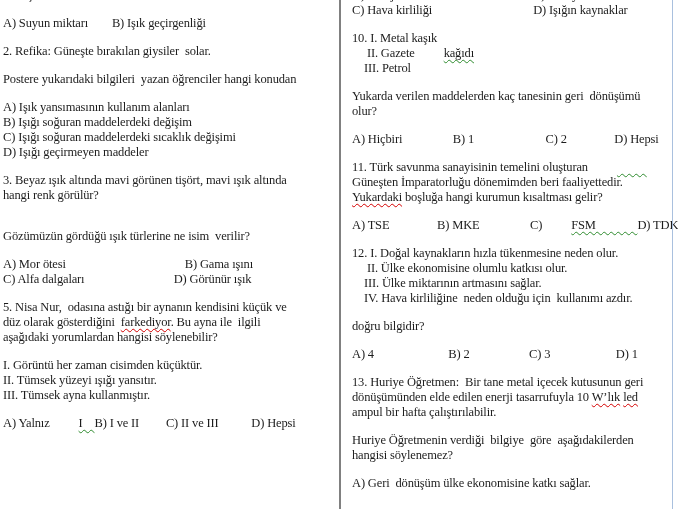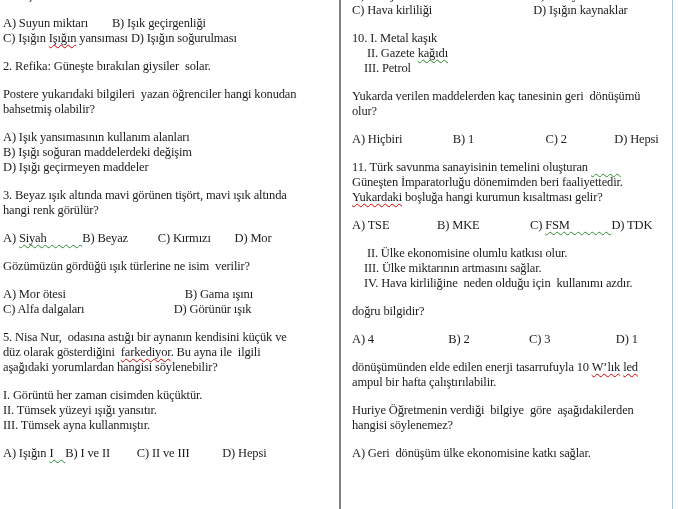--- a/index.html
+++ b/index.html
@@ -20,62 +20,61 @@
   .line.blank{height:13px;}
   .sq-red{
     text-decoration:underline wavy #d40000 1px;
     text-decoration-skip-ink:none;
     text-underline-offset:2px;
   }
   .sq-green{
     text-decoration:underline wavy #2e8b2e 1px;
     text-decoration-skip-ink:none;
     text-underline-offset:2px;
+    margin-left:26px;
   }
   #divider{position:absolute;top:0;bottom:0;width:2px;background:#808080;}
   #right-border{position:absolute;top:0;bottom:0;width:1px;background:#a9c0de;}
 </style>
 </head>
 <body>
 
 <div id="page">
   <div id="col-left" class="column">
       <div class="line"><span>olmuştur.</span></div>
       <div class="line blank"></div>
       <div class="line"><span>A) Suyun miktarı        B) Işık geçirgenliği</span></div>
-      <div class="line"><span>C) Işığın </span><span class="sq-red">Işığın</span><span> yansıması D) Işığın soğurulması</span></div>
       <div class="line blank"></div>
       <div class="line"><span>2. Refika: Güneşte bırakılan giysiler  solar.</span></div>
       <div class="line blank"></div>
       <div class="line"><span>Postere yukarıdaki bilgileri  yazan öğrenciler hangi konudan</span></div>
-      <div class="line"><span>bahsetmiş olabilir?</span></div>
       <div class="line blank"></div>
       <div class="line"><span>A) Işık yansımasının kullanım alanları</span></div>
       <div class="line"><span>B) Işığı soğuran maddelerdeki değişim</span></div>
+      <div class="line"><span>C) Işığı soğuran maddelerdeki sıcaklık değişimi</span></div>
       <div class="line"><span>D) Işığı geçirmeyen maddeler</span></div>
       <div class="line blank"></div>
       <div class="line"><span>3. Beyaz ışık altında mavi görünen tişört, mavi ışık altında</span></div>
       <div class="line"><span>hangi renk görülür?</span></div>
       <div class="line blank"></div>
-      <div class="line"><span>A) </span><span class="sq-green">Siyah            </span><span>B) Beyaz          C) Kırmızı        D) Mor</span></div>
       <div class="line blank"></div>
       <div class="line"><span>Gözümüzün gördüğü ışık türlerine ne isim  verilir?</span></div>
       <div class="line blank"></div>
       <div class="line"><span>A) Mor ötesi                                        B) Gama ışını</span></div>
       <div class="line"><span>C) Alfa dalgaları                              D) Görünür ışık</span></div>
       <div class="line blank"></div>
       <div class="line"><span>5. Nisa Nur,  odasına astığı bir aynanın kendisini küçük ve</span></div>
       <div class="line"><span>düz olarak gösterdiğini  </span><span class="sq-red">farkediyor</span><span>. Bu ayna ile  ilgili</span></div>
       <div class="line"><span>aşağıdaki yorumlardan hangisi söylenebilir?</span></div>
       <div class="line blank"></div>
       <div class="line"><span>I. Görüntü her zaman cisimden küçüktür.</span></div>
       <div class="line"><span>II. Tümsek yüzeyi ışığı yansıtır.</span></div>
       <div class="line"><span>III. Tümsek ayna kullanmıştır.</span></div>
       <div class="line blank"></div>
-      <div class="line"><span>A) Işığın </span><span class="sq-green">I    </span><span>B) I ve II         C) II ve III           D) Hepsi</span></div>
+      <div class="line"><span>A) Yalnız </span><span class="sq-green">I    </span><span>B) I ve II         C) II ve III           D) Hepsi</span></div>
     </div>
   <div id="divider" style="left:339px"></div>
   <div id="col-right" class="column">
       <div class="line"><span>A) Enerji tüketimi                               B) Ülkeye katkılar</span></div>
       <div class="line"><span>C) Hava kirliliği                                  D) Işığın kaynaklar</span></div>
       <div class="line blank"></div>
       <div class="line"><span>10. I. Metal kaşık</span></div>
       <div class="line"><span>     II. Gazete </span><span class="sq-green">kağıdı</span></div>
       <div class="line"><span>    III. Petrol</span></div>
       <div class="line blank"></div>
@@ -83,28 +82,30 @@
       <div class="line"><span>olur?</span></div>
       <div class="line blank"></div>
       <div class="line"><span>A) Hiçbiri                 B) 1                        C) 2                D) Hepsi</span></div>
       <div class="line blank"></div>
       <div class="line"><span>11. Türk savunma sanayisinin temelini oluşturan </span><span class="sq-green">          </span></div>
       <div class="line"><span>Güneşten İmparatorluğu dönemimden beri faaliyettedir.</span></div>
       <div class="line"><span class="sq-red">Yukardaki</span><span> boşluğa hangi kurumun kısaltması gelir?</span></div>
       <div class="line blank"></div>
       <div class="line"><span>A) TSE                B) MKE                 C) </span><span class="sq-green">FSM              </span><span>D) TDK</span></div>
       <div class="line blank"></div>
+      <div class="line"><span>12. I. Doğal kaynakların hızla tükenmesine neden olur.</span></div>
       <div class="line"><span>     II. Ülke ekonomisine olumlu katkısı olur.</span></div>
       <div class="line"><span>    III. Ülke miktarının artmasını sağlar.</span></div>
       <div class="line"><span>    IV. Hava kirliliğine  neden olduğu için  kullanımı azdır.</span></div>
       <div class="line blank"></div>
       <div class="line"><span>doğru bilgidir?</span></div>
       <div class="line blank"></div>
       <div class="line"><span>A) 4                         B) 2                    C) 3                      D) 1</span></div>
       <div class="line blank"></div>
+      <div class="line"><span>13. Huriye Öğretmen:  Bir tane metal içecek kutusunun geri</span></div>
       <div class="line"><span>dönüşümünden elde edilen enerji tasarrufuyla 10 </span><span class="sq-red">W’lık</span><span> </span><span class="sq-red">led</span></div>
       <div class="line"><span>ampul bir hafta çalıştırılabilir.</span></div>
       <div class="line blank"></div>
       <div class="line"><span>Huriye Öğretmenin verdiği  bilgiye  göre  aşağıdakilerden</span></div>
       <div class="line"><span>hangisi söylenemez?</span></div>
       <div class="line blank"></div>
       <div class="line"><span>A) Geri  dönüşüm ülke ekonomisine katkı sağlar.</span></div>
     </div>
   <div id="right-border" style="left:672px"></div>
 </div>

